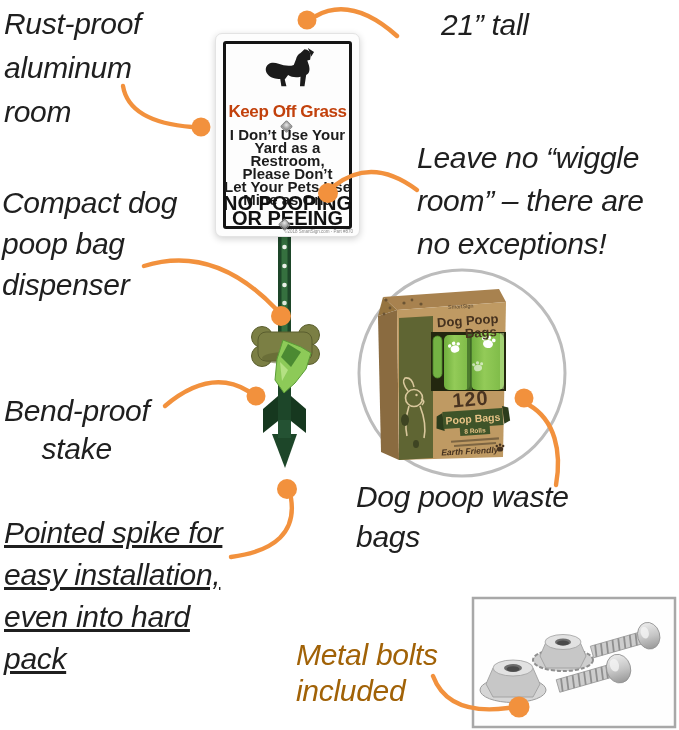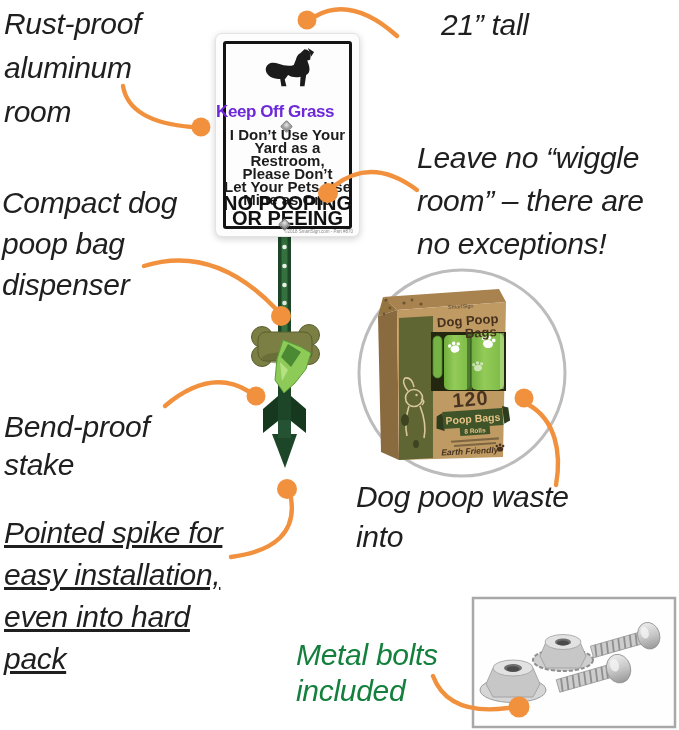--- a/index.html
+++ b/index.html
@@ -6,33 +6,33 @@
   .canvas{position:relative;width:679px;height:730px;background:#ffffff;overflow:hidden;
           font-family:"Liberation Sans",sans-serif;}
   .layer{position:absolute;left:0;top:0;width:679px;height:730px;}
   .callout{position:absolute;font-style:italic;font-size:30px;color:#1f1f1f;
            white-space:pre-line;letter-spacing:-0.3px;}
   
   .sign{position:absolute;left:215px;top:33px;width:143px;height:202px;background:#fdfdfd;
         border:1px solid #e3e3e3;border-radius:7px;box-shadow:0 2px 7px rgba(0,0,0,.18);}
   .sign-inner{position:absolute;left:7px;top:7px;right:7px;bottom:7px;
               border:3px solid #141414;border-radius:3px;}
-  .sign-title{position:absolute;left:0;top:68px;width:100%;
-              font-weight:bold;font-size:17px;color:#6d28d9;letter-spacing:-0.4px;}
+  .sign-title{position:absolute;left:0;top:68px;width:100%;text-align:center;
+              font-weight:bold;font-size:17px;color:#c2410c;letter-spacing:-0.4px;}
   .sign-body{position:absolute;left:0;top:94px;width:100%;text-align:center;
              font-weight:bold;font-size:15px;line-height:13px;color:#1c1c1c;white-space:pre-line;}
   .sign-warning{position:absolute;left:0;top:162px;width:100%;text-align:center;
                 font-weight:bold;font-size:20px;line-height:15px;color:#111;white-space:pre-line;}
   .sign-fine{position:absolute;right:6px;top:195px;font-size:4.5px;color:#8a8a8a;}
   .screw{position:absolute;width:7px;height:7px;background:radial-gradient(circle at 35% 35%,#e8e8e8,#9a9a9a 60%,#707070);
          transform:rotate(45deg);border-radius:1px;border:0.5px solid #7e7e7e;}
   .dogsil{position:absolute;left:40px;top:10px;}
   
   .bolts-note{position:absolute;left:296px;top:637px;font-style:italic;font-size:30px;
-              line-height:36px;color:#15803d;white-space:pre-line;}
+              line-height:36px;color:#a16207;white-space:pre-line;}
 </style>
 </head>
 <body>
 
 <div class="canvas">
 
   <svg class="layer" viewBox="0 0 679 730">
     <defs>
       <linearGradient id="metal" x1="0" y1="0" x2="0" y2="1">
         <stop offset="0" stop-color="#ececec"></stop>
@@ -254,24 +254,24 @@
   <div class="callout" style="left:4px;top:2px;line-height:44px;">Rust-proof
 aluminum
 room</div>
   <div class="callout" style="left:397px;top:8px;margin-left:44px;">21” tall</div>
   <div class="callout" style="left:417px;top:136px;line-height:43px;">Leave no “wiggle
 room” – there are
 no exceptions!</div>
   <div class="callout" style="left:2px;top:182px;line-height:41px;">Compact dog
 poop bag
 dispenser</div>
-  <div class="callout" style="left:4px;top:408px;line-height:38px;">Bend-proof
+  <div class="callout" style="left:4px;top:392px;line-height:38px;text-align:center;">Bend-proof
 stake</div>
   <div class="callout" style="left:4px;top:512px;line-height:42px;text-decoration:underline;">Pointed spike for
 easy installation,
 even into hard
 pack</div>
   <div class="callout" style="left:356px;top:477px;line-height:40px;">Dog poop waste
-into</div>
+bags</div>
   <div class="callout bolts-note">Metal bolts
 included</div>
 
 </div>
 
 </body></html>

